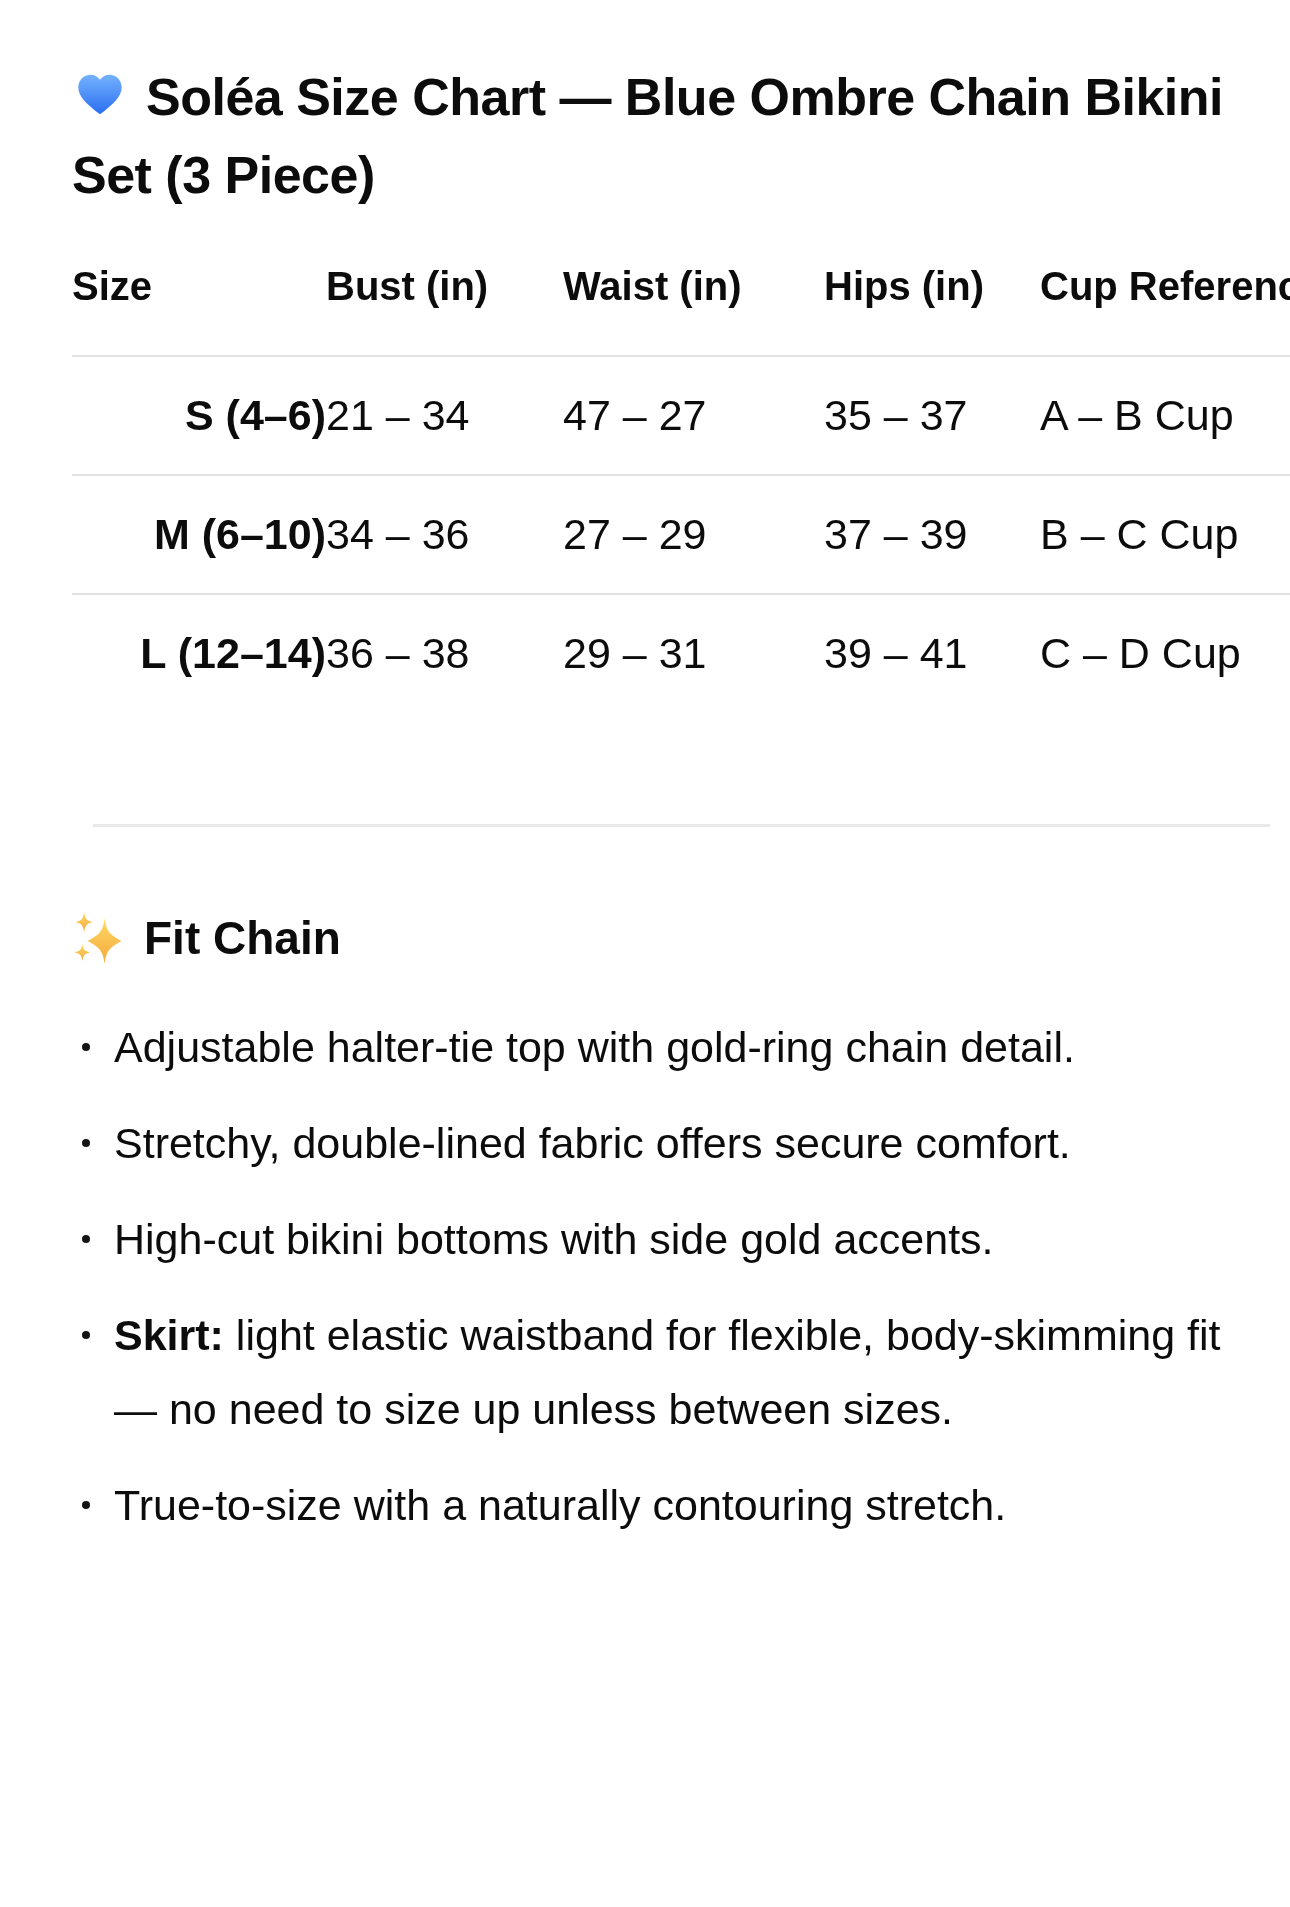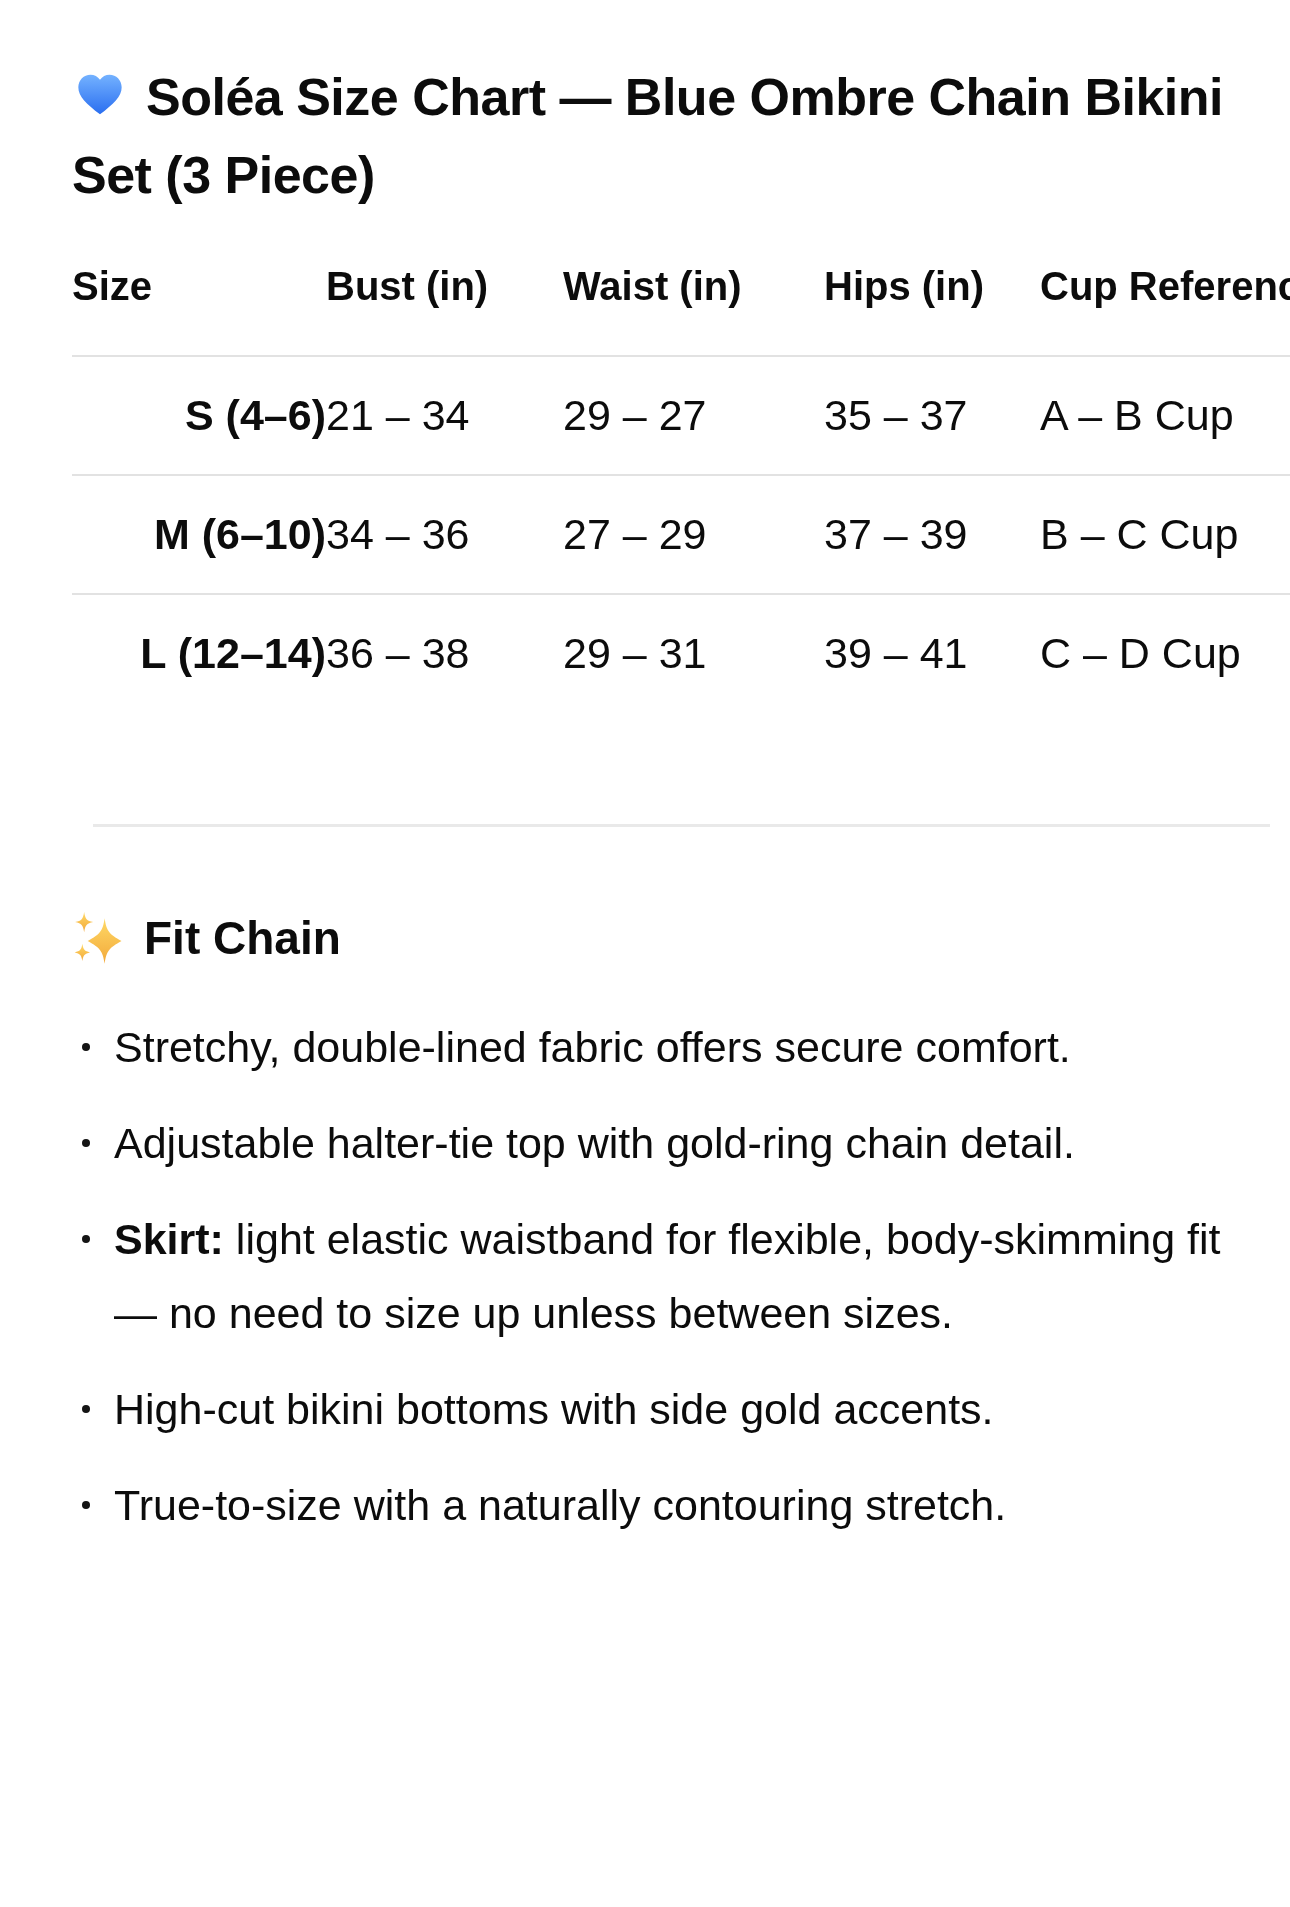--- a/index.html
+++ b/index.html
@@ -127,21 +127,21 @@
         <th class="col-bust">Bust (in)</th>
         <th class="col-waist">Waist (in)</th>
         <th class="col-hips">Hips (in)</th>
         <th class="col-cup">Cup Reference</th>
       </tr>
     </thead>
     <tbody>
       <tr>
         <td class="size-cell">S (4–6)</td>
         <td>21 – 34</td>
-        <td>29 – 27</td>
+        <td>47 – 27</td>
         <td>35 – 37</td>
         <td>A – B Cup</td>
       </tr>
       <tr>
         <td class="size-cell">M (6–10)</td>
         <td>34 – 36</td>
         <td>27 – 29</td>
         <td>37 – 39</td>
         <td>B – C Cup</td>
       </tr>
@@ -166,20 +166,20 @@
             </linearGradient>
           </defs>
           <path fill="url(#sg)" d="M14.5 3.2c0.8 5.6 2 7.1 7.5 10.1-5.5 3-6.7 4.5-7.5 10.1-0.8-5.6-2-7.1-7.5-10.1 5.5-3 6.7-4.5 7.5-10.1Z"></path>
           <path fill="url(#sg)" d="M5.4 0.4C5.9 3.5 6.5 4.3 9.4 4.9 6.5 5.5 5.9 6.3 5.4 9.4 4.9 6.3 4.3 5.5 1.4 4.9 4.3 4.3 4.9 3.5 5.4 0.4Z"></path>
           <path fill="url(#sg)" d="M4.6 14.6c0.4 2.6 1 3.3 3.4 3.8-2.4 0.5-3 1.2-3.4 3.8-0.4-2.6-1-3.3-3.4-3.8 2.4-0.5 3-1.2 3.4-3.8Z"></path>
         </svg></span>
       <span>Fit Chain</span>
     </h2>
 
   <ul class="notes-list">
+    <li><span class="bullet-dot"></span><span class="note-bold"></span><span>Adjustable halter-tie top with gold-ring chain detail.</span></li>
     <li><span class="bullet-dot"></span><span class="note-bold"></span><span>Stretchy, double-lined fabric offers secure comfort.</span></li>
-    <li><span class="bullet-dot"></span><span class="note-bold"></span><span>Adjustable halter-tie top with gold-ring chain detail.</span></li>
+    <li><span class="bullet-dot"></span><span class="note-bold"></span><span>High-cut bikini bottoms with side gold accents.</span></li>
     <li><span class="bullet-dot"></span><span class="note-bold">Skirt:</span><span> light elastic waistband for flexible, body-skimming fit — no need to size up unless between sizes.</span></li>
-    <li><span class="bullet-dot"></span><span class="note-bold"></span><span>High-cut bikini bottoms with side gold accents.</span></li>
     <li><span class="bullet-dot"></span><span class="note-bold"></span><span>True-to-size with a naturally contouring stretch.</span></li>
   </ul>
 
 </div>
 
 </body></html>

